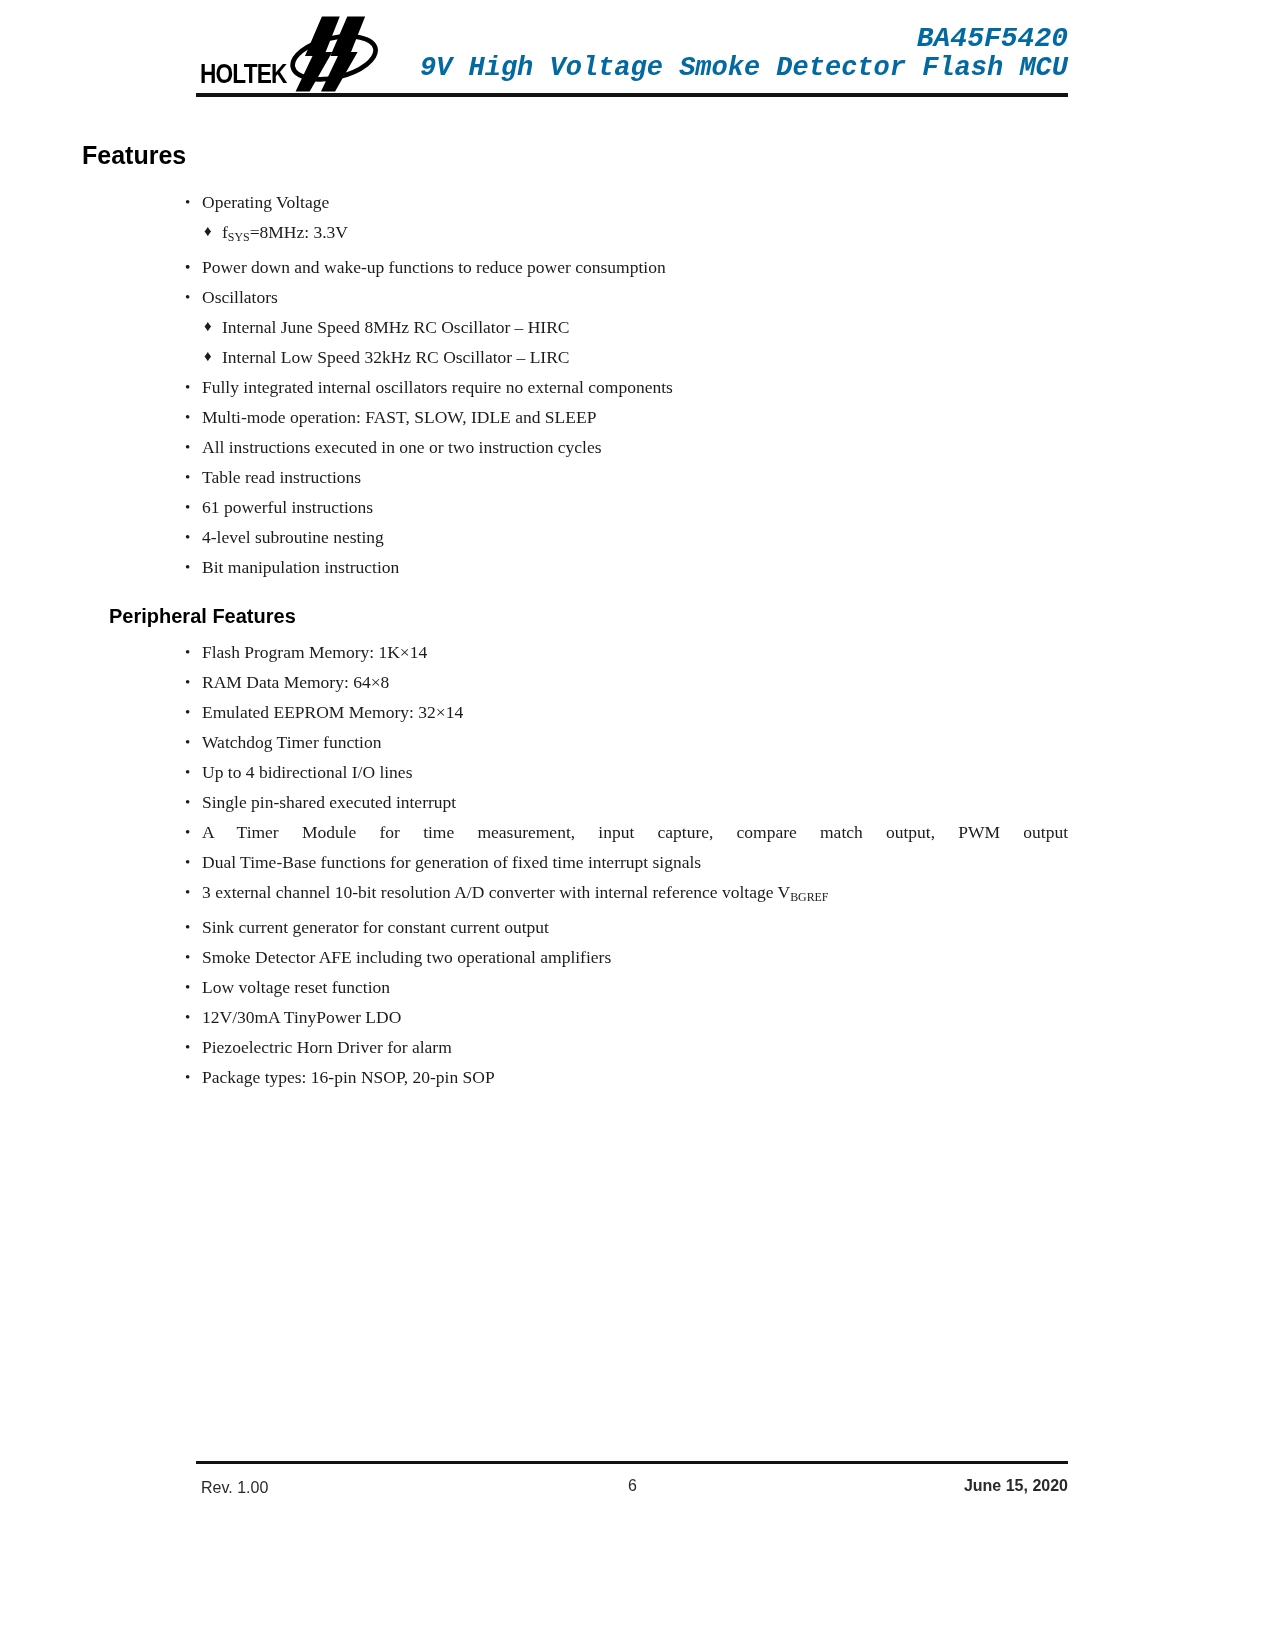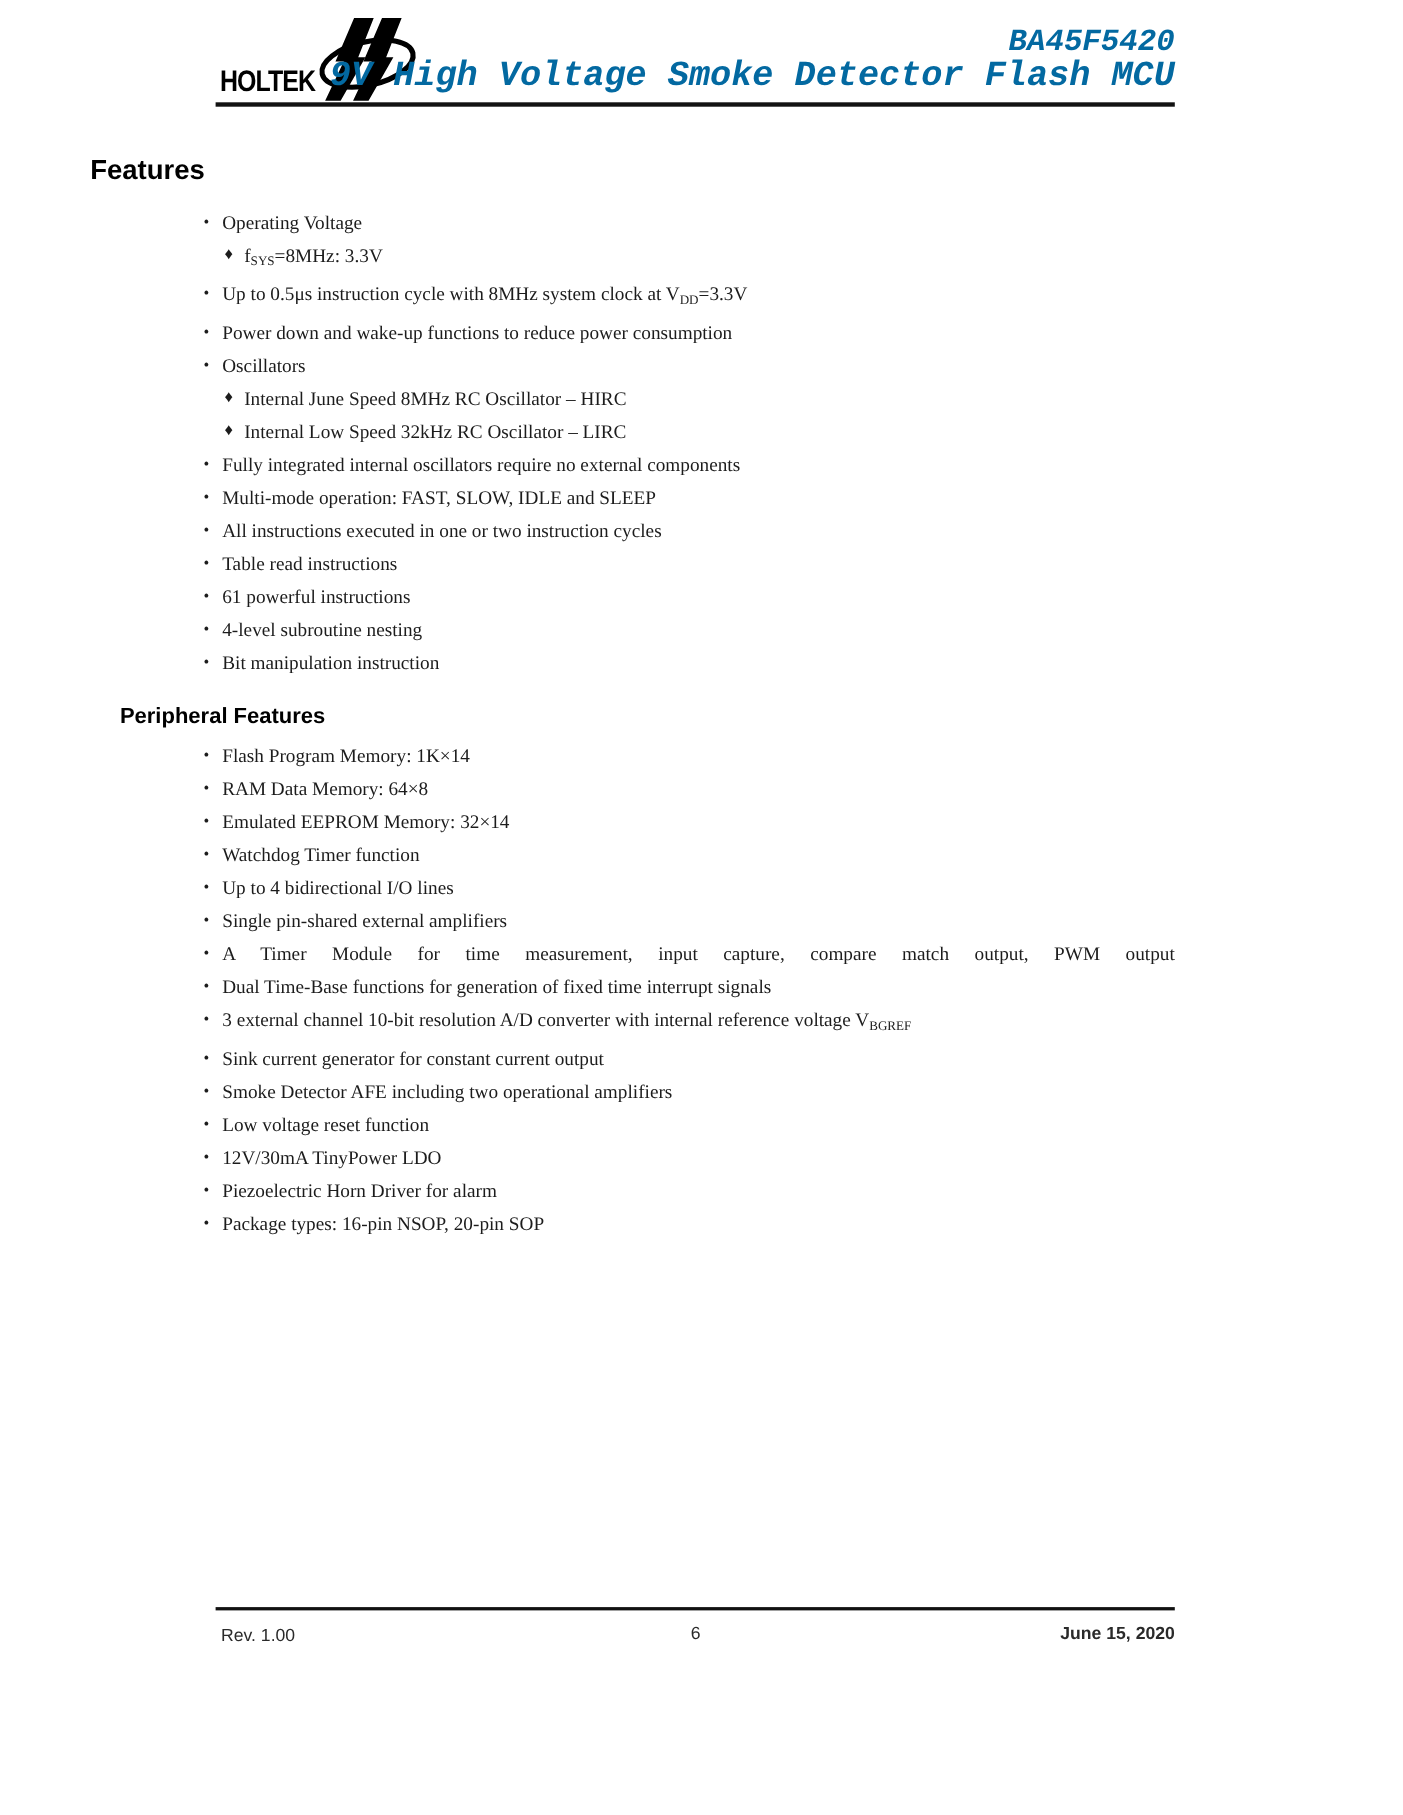--- a/index.html
+++ b/index.html
@@ -32,21 +32,21 @@
   .logo-mark { margin-left:-14px; display:block; }
 
   .titles {
     position:absolute; right:207px; top:24px;
     text-align:right;
     font-family:Liberation Mono, monospace;
     font-style:italic; font-weight:bold;
     color:#0369a1;
   }
   .part-no  { font-size:28px; line-height:30px; }
-  .subtitle { font-size:32px; line-height:29px;margin-left:24px; }
+  .subtitle { font-size:27px; line-height:29px;margin-left:24px; }
 
   .rule-top {
     position:absolute; top:93px; left:196px;
     width:872px; height:4px; background:#121212;
   }
 
   
   .body { padding:140px 207px 0 82px; }
 
   h1.doc-title {
@@ -111,41 +111,41 @@
   </div>
 
   <div class="rule-top"></div>
 
   <div class="body">
     <h1 class="doc-title">Features</h1>
     <div id="sections">
         <ul class="feat-list">
           <li class="l1"><span class="bullet">•</span><span class="txt">Operating Voltage</span></li>
           <li class="l2"><span class="bullet">♦</span><span class="txt">f<span class="sub">SYS</span>=8MHz: 3.3V</span></li>
-          <li class="l1"><span class="bullet">•</span><span class="txt">Up to 0.5μs instruction cycle with 8MHz system clock at V<span class="sub">DD</span>=3.3V</span></li>
+          <li class="l1"><span class="bullet">•</span></li>
           <li class="l1"><span class="bullet">•</span><span class="txt">Power down and wake-up functions to reduce power consumption</span></li>
           <li class="l1"><span class="bullet">•</span><span class="txt">Oscillators</span></li>
           <li class="l2"><span class="bullet">♦</span><span class="txt">Internal June Speed 8MHz RC Oscillator – HIRC</span></li>
           <li class="l2"><span class="bullet">♦</span><span class="txt">Internal Low Speed 32kHz RC Oscillator – LIRC</span></li>
           <li class="l1"><span class="bullet">•</span><span class="txt">Fully integrated internal oscillators require no external components</span></li>
           <li class="l1"><span class="bullet">•</span><span class="txt">Multi-mode operation: FAST, SLOW, IDLE and SLEEP</span></li>
           <li class="l1"><span class="bullet">•</span><span class="txt">All instructions executed in one or two instruction cycles</span></li>
           <li class="l1"><span class="bullet">•</span><span class="txt">Table read instructions</span></li>
           <li class="l1"><span class="bullet">•</span><span class="txt">61 powerful instructions</span></li>
           <li class="l1"><span class="bullet">•</span><span class="txt">4-level subroutine nesting</span></li>
           <li class="l1"><span class="bullet">•</span><span class="txt">Bit manipulation instruction</span></li>
         </ul>
         <h2 class="sec-h">Peripheral Features</h2>
         <ul class="feat-list">
           <li class="l1"><span class="bullet">•</span><span class="txt">Flash Program Memory: 1K×14</span></li>
           <li class="l1"><span class="bullet">•</span><span class="txt">RAM Data Memory: 64×8</span></li>
           <li class="l1"><span class="bullet">•</span><span class="txt">Emulated EEPROM Memory: 32×14</span></li>
           <li class="l1"><span class="bullet">•</span><span class="txt">Watchdog Timer function</span></li>
           <li class="l1"><span class="bullet">•</span><span class="txt">Up to 4 bidirectional I/O lines</span></li>
-          <li class="l1"><span class="bullet">•</span><span class="txt">Single pin-shared external amplifiers</span></li>
+          <li class="l1"><span class="bullet">•</span><span class="txt">Single pin-shared executed interrupt</span></li>
           <li class="l1"><span class="bullet">•</span><span class="txt"><span class="ln just">A Timer Module for time measurement, input capture, compare match output, PWM output</span></span></li>
           <li class="l1"><span class="bullet">•</span><span class="txt">Dual Time-Base functions for generation of fixed time interrupt signals</span></li>
           <li class="l1"><span class="bullet">•</span><span class="txt">3 external channel 10-bit resolution A/D converter with internal reference voltage V<span class="sub">BGREF</span></span></li>
           <li class="l1"><span class="bullet">•</span><span class="txt">Sink current generator for constant current output</span></li>
           <li class="l1"><span class="bullet">•</span><span class="txt">Smoke Detector AFE including two operational amplifiers</span></li>
           <li class="l1"><span class="bullet">•</span><span class="txt">Low voltage reset function</span></li>
           <li class="l1"><span class="bullet">•</span><span class="txt">12V/30mA TinyPower LDO</span></li>
           <li class="l1"><span class="bullet">•</span><span class="txt">Piezoelectric Horn Driver for alarm</span></li>
           <li class="l1"><span class="bullet">•</span><span class="txt">Package types: 16-pin NSOP, 20-pin SOP</span></li>
         </ul>

